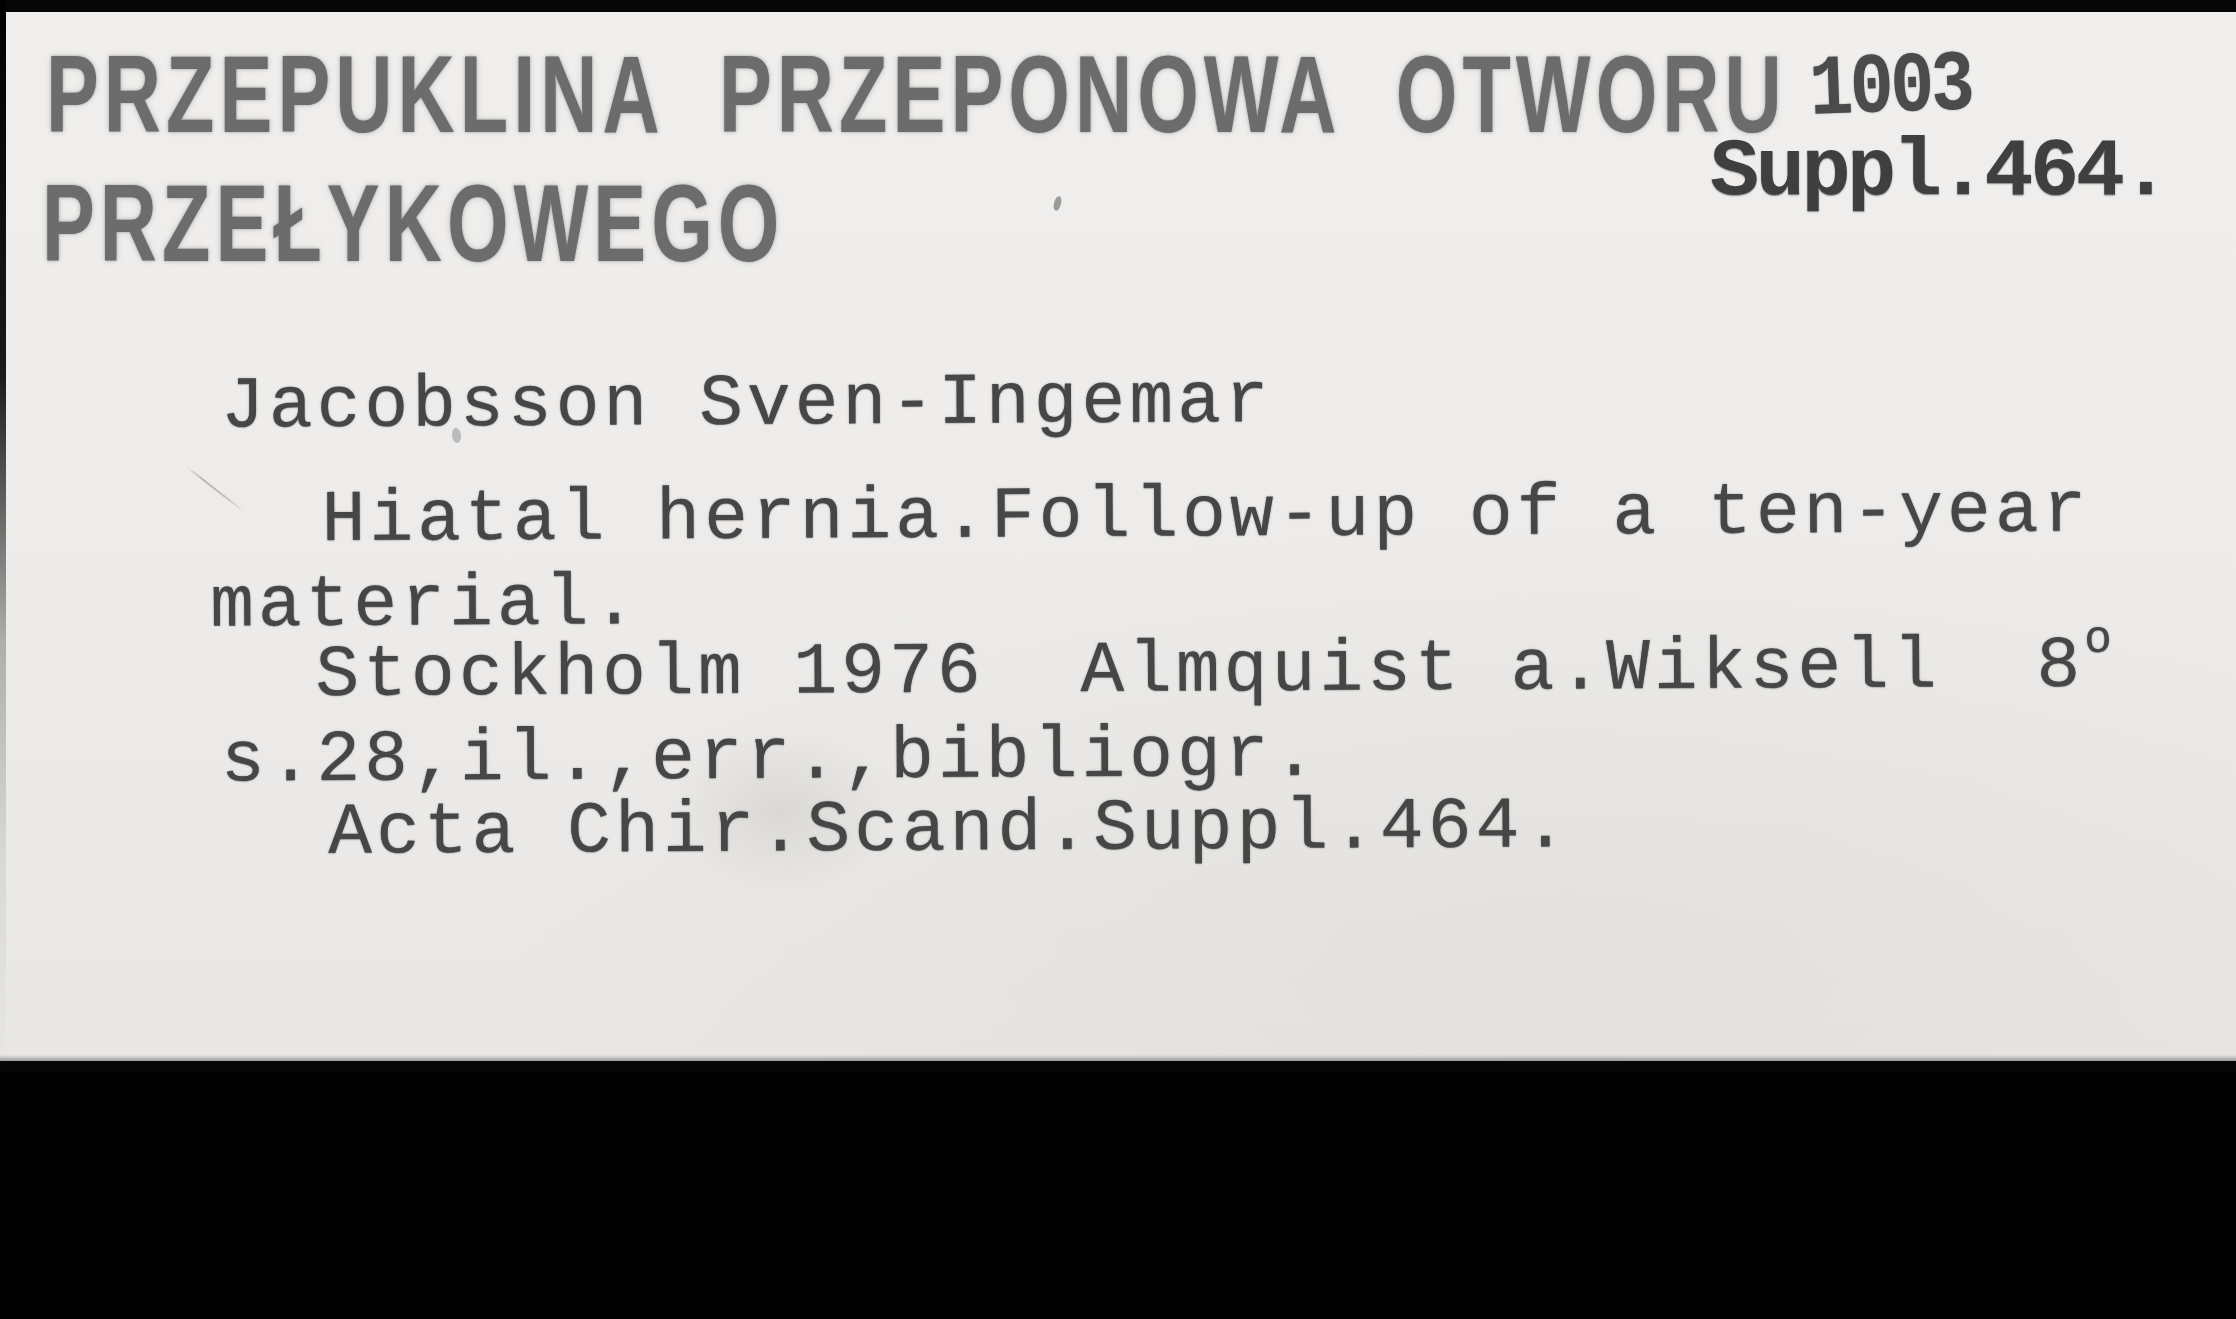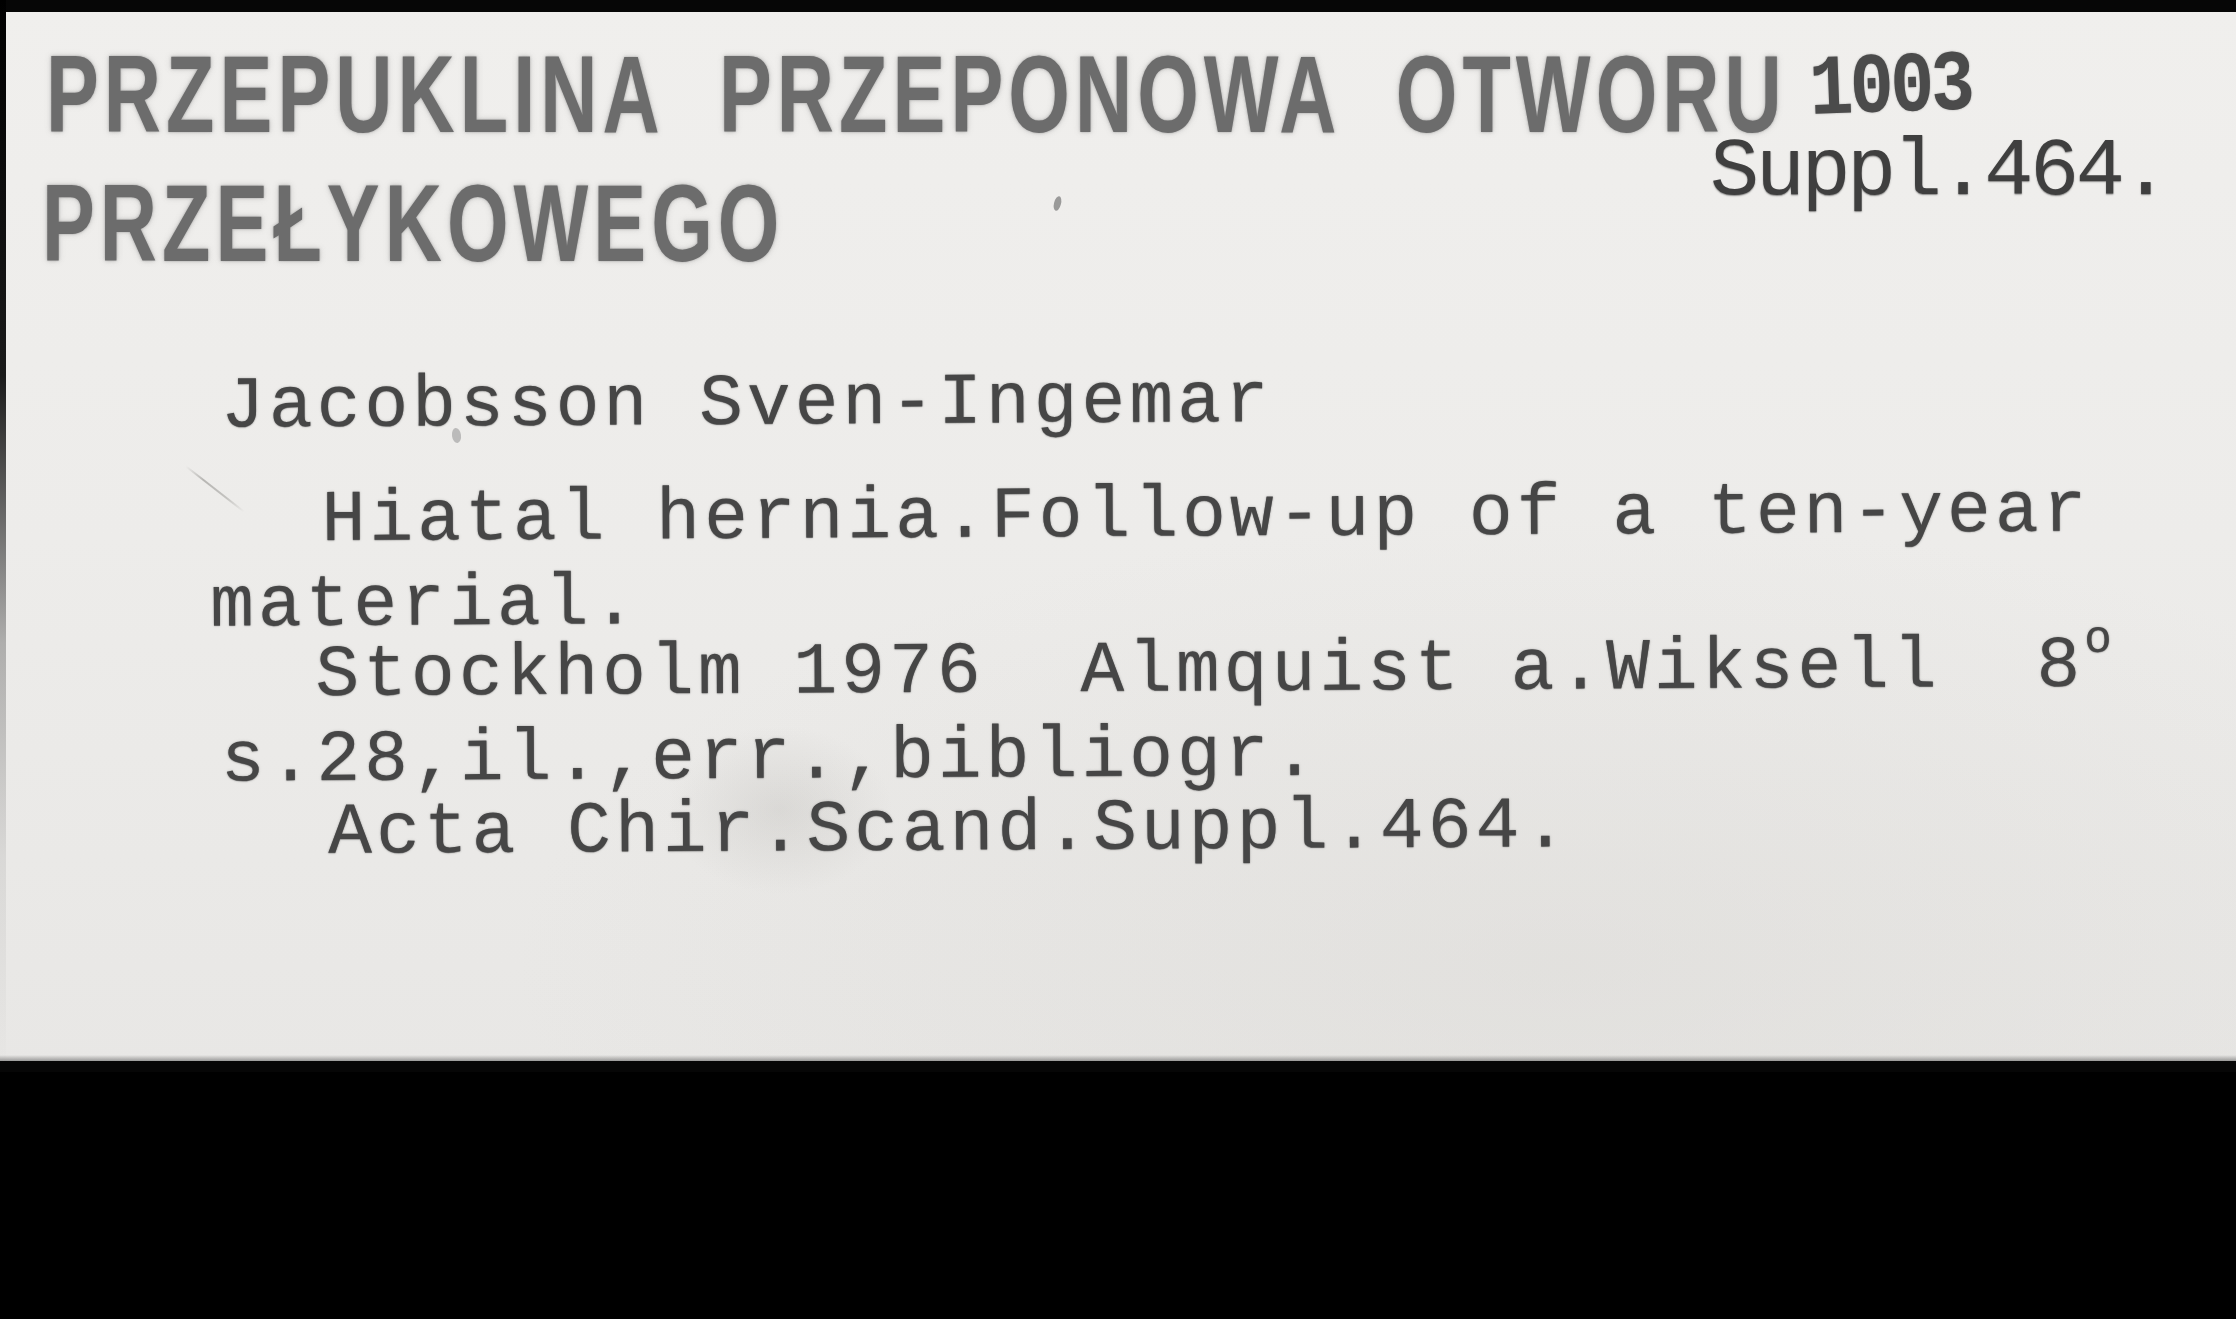--- a/index.html
+++ b/index.html
@@ -67,21 +67,21 @@
   .call-number{
     position:absolute;left:1808px;top:48px;
     font-size:86px;line-height:1;letter-spacing:-4px;
     font-weight:bold;color:#4b4b4b;white-space:pre;
     transform:rotate(-2deg) scaleX(0.85);transform-origin:0 0;
     text-shadow:0 0 2px rgba(80,80,80,0.5);
   }
   .call-suppl{
     position:absolute;left:1710px;top:132px;
     font-size:82px;line-height:1;letter-spacing:-3.5px;
-    font-weight:normal;color:#3f3f3f;white-space:pre;
+    font-weight:bold;color:#3f3f3f;white-space:pre;
     text-shadow:0 0.5px 1.5px rgba(60,60,60,0.6);
   }
 
   
   .speck{position:absolute;border-radius:50%;}
   .speck-a{left:1054px;top:196px;width:7px;height:15px;background:#7d7d7d;transform:rotate(14deg);opacity:.75;}
   .speck-b{left:452px;top:428px;width:9px;height:15px;background:#9a9a9a;transform:rotate(-8deg);opacity:.6;}
   .scratch{position:absolute;left:178px;top:488px;width:74px;height:2px;
     background:linear-gradient(90deg,transparent,#a9a8a5 30%,#b9b8b5 70%,transparent);
     transform:rotate(38deg);opacity:.8;}

